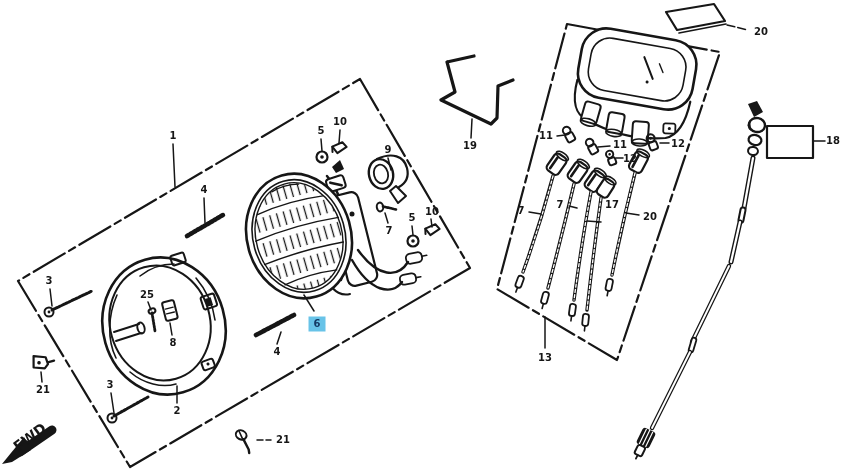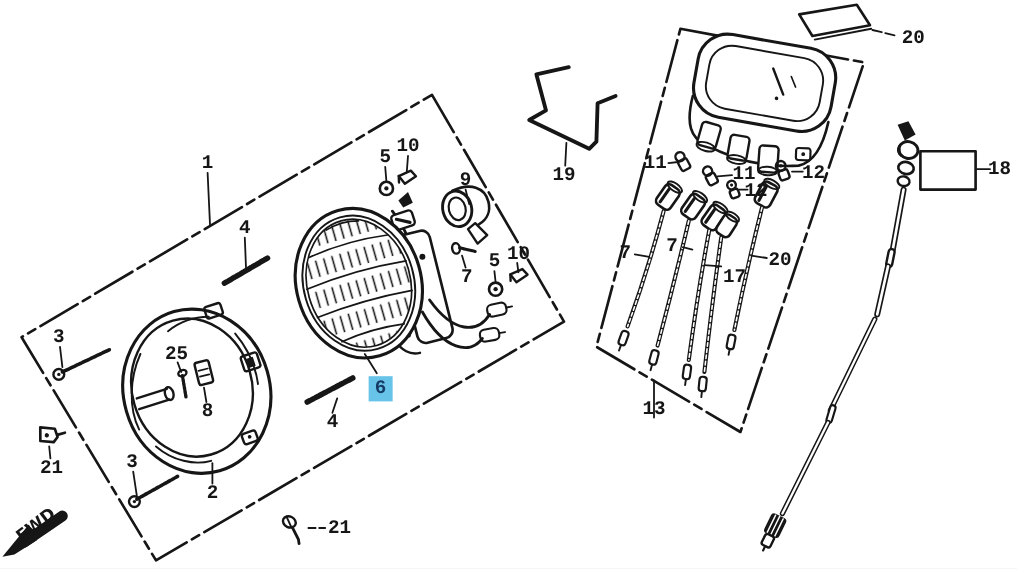--- a/index.html
+++ b/index.html
@@ -5,22 +5,22 @@
   :root { --line:#161616; --hl-bg:#68c3e8; --hl-fg:#153a64; --bg:#ffffff; }
   html,body { margin:0; padding:0; background:#e8e8e8; }
   .stage {
     position:relative; width:850px; height:474px; background:var(--bg);
     font-family:"DejaVu Sans","Liberation Sans",sans-serif; overflow:hidden;
   }
   .stage svg { position:absolute; left:0; top:0; color:var(--line); }
   .labels { position:absolute; left:0; top:0; width:100%; height:100%; }
   .lbl {
     position:absolute; transform:translate(-50%,-50%);
-    font-size:16px; font-weight:700; color:var(--line); line-height:1;
-    white-space:nowrap; cursor:default; user-select:none;font-family:Liberation Mono, monospace;
+    font-size:10px; font-weight:700; color:var(--line); line-height:1;
+    white-space:nowrap; cursor:default; user-select:none;
   }
   .lbl.hl { background:var(--hl-bg); color:var(--hl-fg); padding:2px 5px 3px; }
 </style>
 </head>
 <body>
 
 <div class="stage">
 
 <svg width="850" height="474" viewBox="0 0 850 474">
   <defs>
@@ -367,25 +367,25 @@
   <span class="lbl hl" style="left:317px;top:324px">6</span>
   <span class="lbl" style="left:389px;top:231px">7</span>
   <span class="lbl" style="left:173px;top:343px">8</span>
   <span class="lbl" style="left:388px;top:150px">9</span>
   <span class="lbl" style="left:340px;top:122px">10</span>
   <span class="lbl" style="left:432px;top:212px">10</span>
   <span class="lbl" style="left:546px;top:136px">11</span>
   <span class="lbl" style="left:620px;top:145px">11</span>
   <span class="lbl" style="left:678px;top:144px">12</span>
   <span class="lbl" style="left:630px;top:159px">12</span>
-  <span class="lbl" style="left:545px;top:341px">13</span>
+  <span class="lbl" style="left:545px;top:358px">13</span>
   <span class="lbl" style="left:650px;top:217px">20</span>
   <span class="lbl" style="left:521px;top:211px">7</span>
   <span class="lbl" style="left:560px;top:205px">7</span>
-  <span class="lbl" style="left:612px;top:231px">17</span>
+  <span class="lbl" style="left:612px;top:205px">17</span>
   <span class="lbl" style="left:470px;top:146px">19</span>
   <span class="lbl" style="left:833px;top:141px">18</span>
   <span class="lbl" style="left:761px;top:32px">20</span>
   <span class="lbl" style="left:43px;top:390px">21</span>
   <span class="lbl" style="left:283px;top:440px">21</span>
   <span class="lbl" style="left:147px;top:295px">25</span>
 </div>
 
 </div>
 

